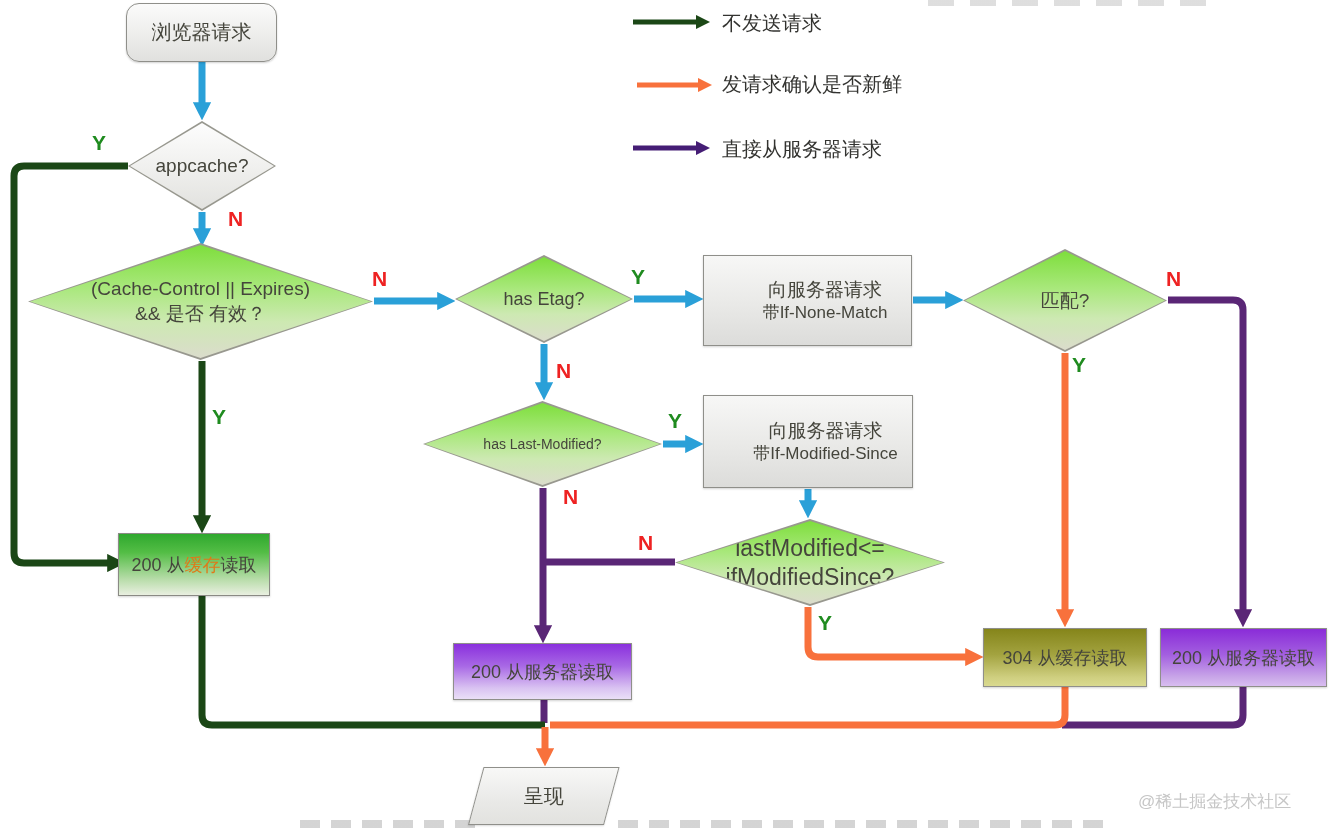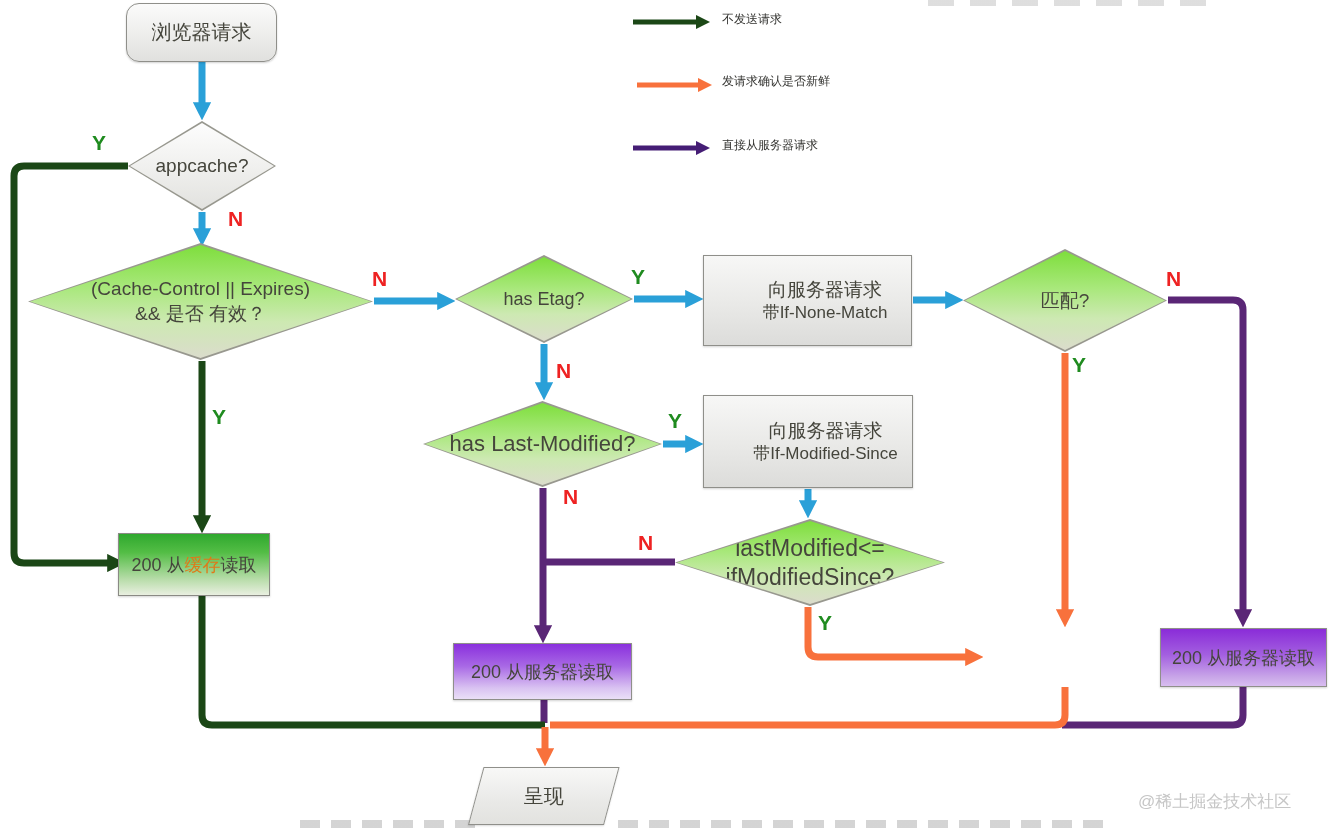--- a/index.html
+++ b/index.html
@@ -35,21 +35,21 @@
     border:1.5px solid #8f8f8a;box-sizing:border-box;
     background:linear-gradient(180deg,#f8f8f7 0%,#e9e9e7 60%,#e2e2df 100%);
     transform:skewX(-15deg);transform-origin:0 100%;
     display:flex;align-items:center;justify-content:center;box-shadow:0 1px 2px rgba(0,0,0,.15);
   }
   .para span{transform:skewX(15deg);font-size:20px;}
   
   .lbl{position:absolute;font-weight:bold;font-size:21px;line-height:1;}
   .y{color:#1f8b1f;}
   .n{color:#ee2222;}
-  .legend-text{position:absolute;font-size:12px;color:#333330;line-height:1;text-align:center;}
+  .legend-text{position:absolute;font-size:20px;color:#333330;line-height:1;text-align:center;}
   .watermark{position:absolute;left:1138px;top:790px;font-size:17px;color:#c6c6c6;}
   .hl{color:#e07818;}
   
   .artifact{position:absolute;opacity:.8;}
   .artifact.top{left:928px;top:0;width:278px;height:6px;
     background:repeating-linear-gradient(90deg,#d6d6d6 0 26px,transparent 26px 42px);}
   .artifact.b1{left:300px;top:820px;width:175px;height:8px;opacity:.65;
     background:repeating-linear-gradient(90deg,#bdbdbd 0 20px,transparent 20px 31px);}
   .artifact.b2{left:618px;top:820px;width:490px;height:8px;opacity:.65;
     background:repeating-linear-gradient(90deg,#bdbdbd 0 20px,transparent 20px 31px);}
@@ -164,21 +164,21 @@
 
   <div class="diamond" style="left:963px;top:249px;width:204px;height:103px;">
     <div class="d-border"></div>
     <div class="d-fill d-green" style="font-size:19px;">
       <span>匹配?</span>
     </div>
   </div>
 
   <div class="diamond" style="left:423px;top:401px;width:239px;height:86px;">
     <div class="d-border"></div>
-    <div class="d-fill d-green" style="font-size:22px;">
+    <div class="d-fill d-green" style="font-size:14px;">
       <span>has Last-Modified?</span>
     </div>
   </div>
 
   <div class="rect graybox" style="left:703px;top:395px;width:210px;height:93px;">
     <span class="l1">向服务器请求</span>
     <span class="l2">带If-Modified-Since</span>
   </div>
 
   <div class="diamond" style="left:675px;top:519px;width:270px;height:87px;">
@@ -192,20 +192,23 @@
   <div class="rect greenbox" style="left:118px;top:533px;width:152px;height:63px;flex-direction:row;">
     <span>200 从</span>
       <span class="hl">缓存</span>
       <span>读取</span>
   </div>
 
   <div class="rect purplebox" style="left:453px;top:643px;width:179px;height:57px;">
     <span>200 从服务器读取</span>
   </div>
 
+  <div class="rect olivebox" style="left:983px;top:628px;width:164px;height:59px;">
+    <span>304 从缓存读取</span>
+  </div>
 
   <div class="rect purplebox2" style="left:1160px;top:628px;width:167px;height:59px;">
     <span>200 从服务器读取</span>
   </div>
 
   <div class="para">
     <span>呈现</span>
   </div>
 
   <div class="lbl y" style="left:92px;top:132px;">Y</div>

